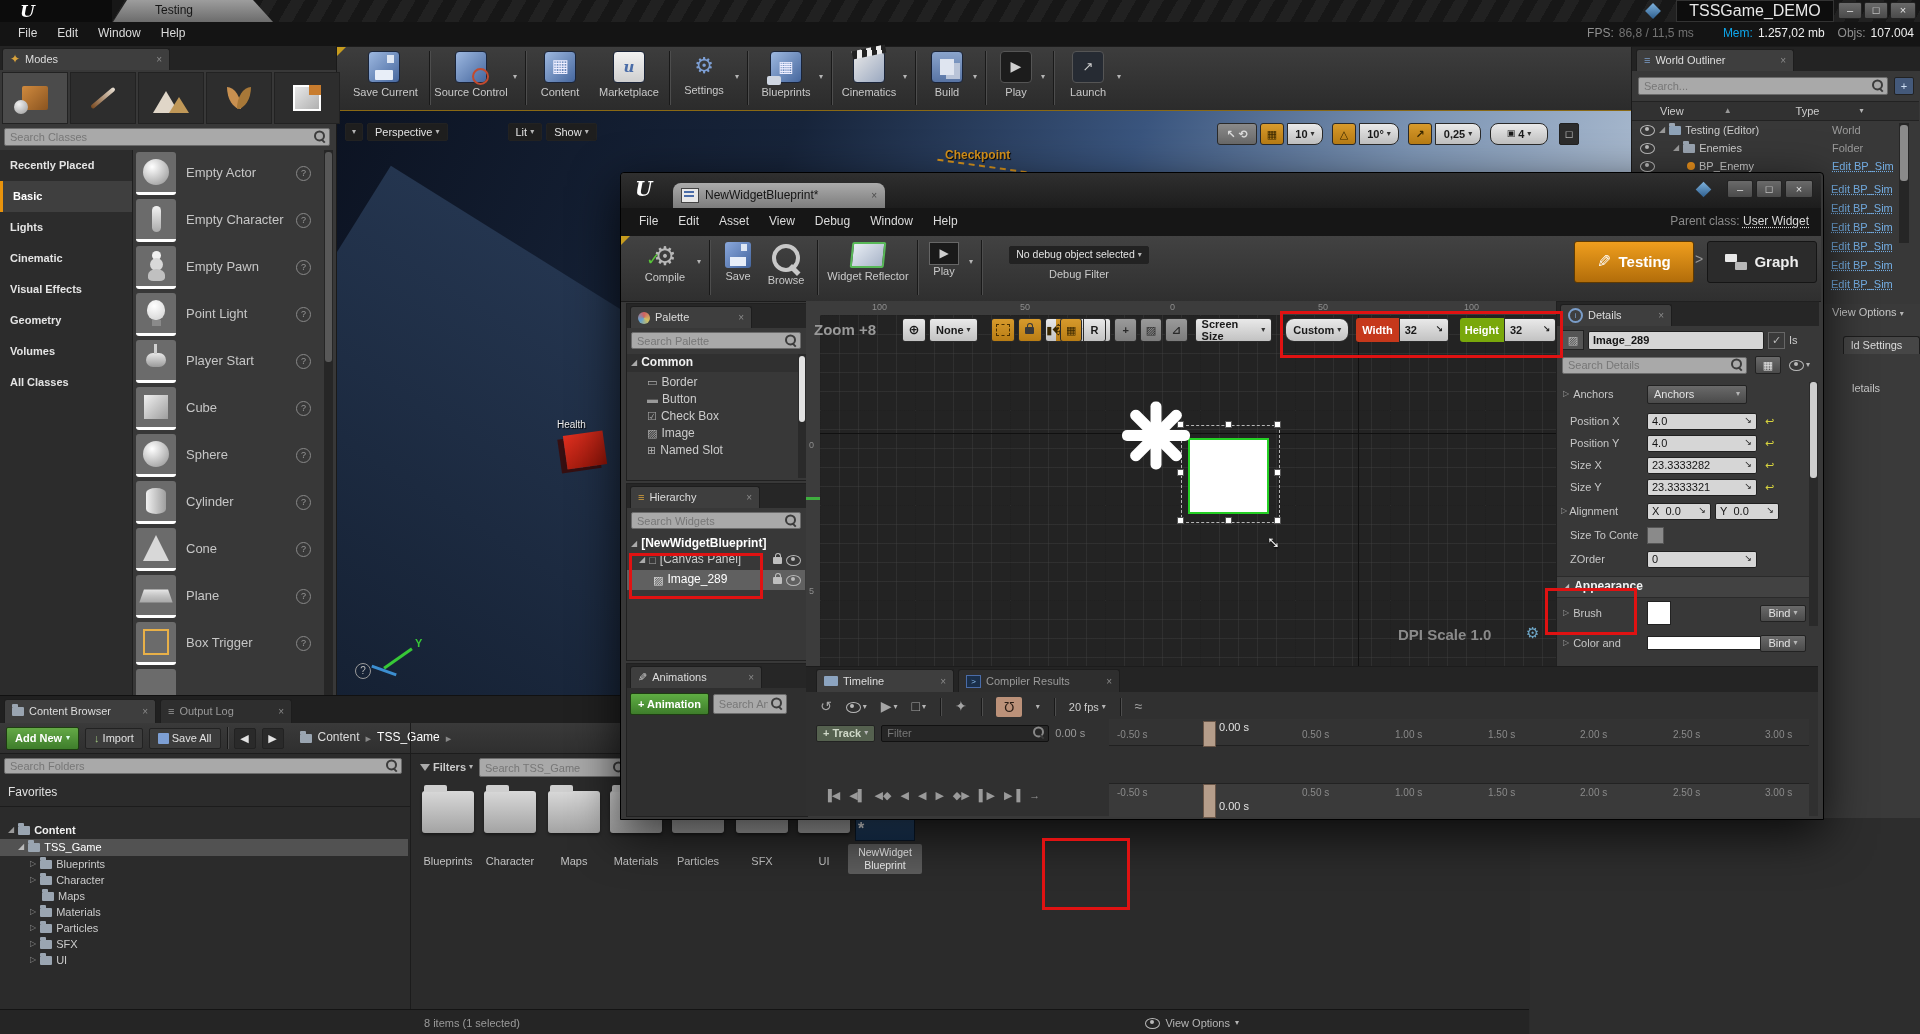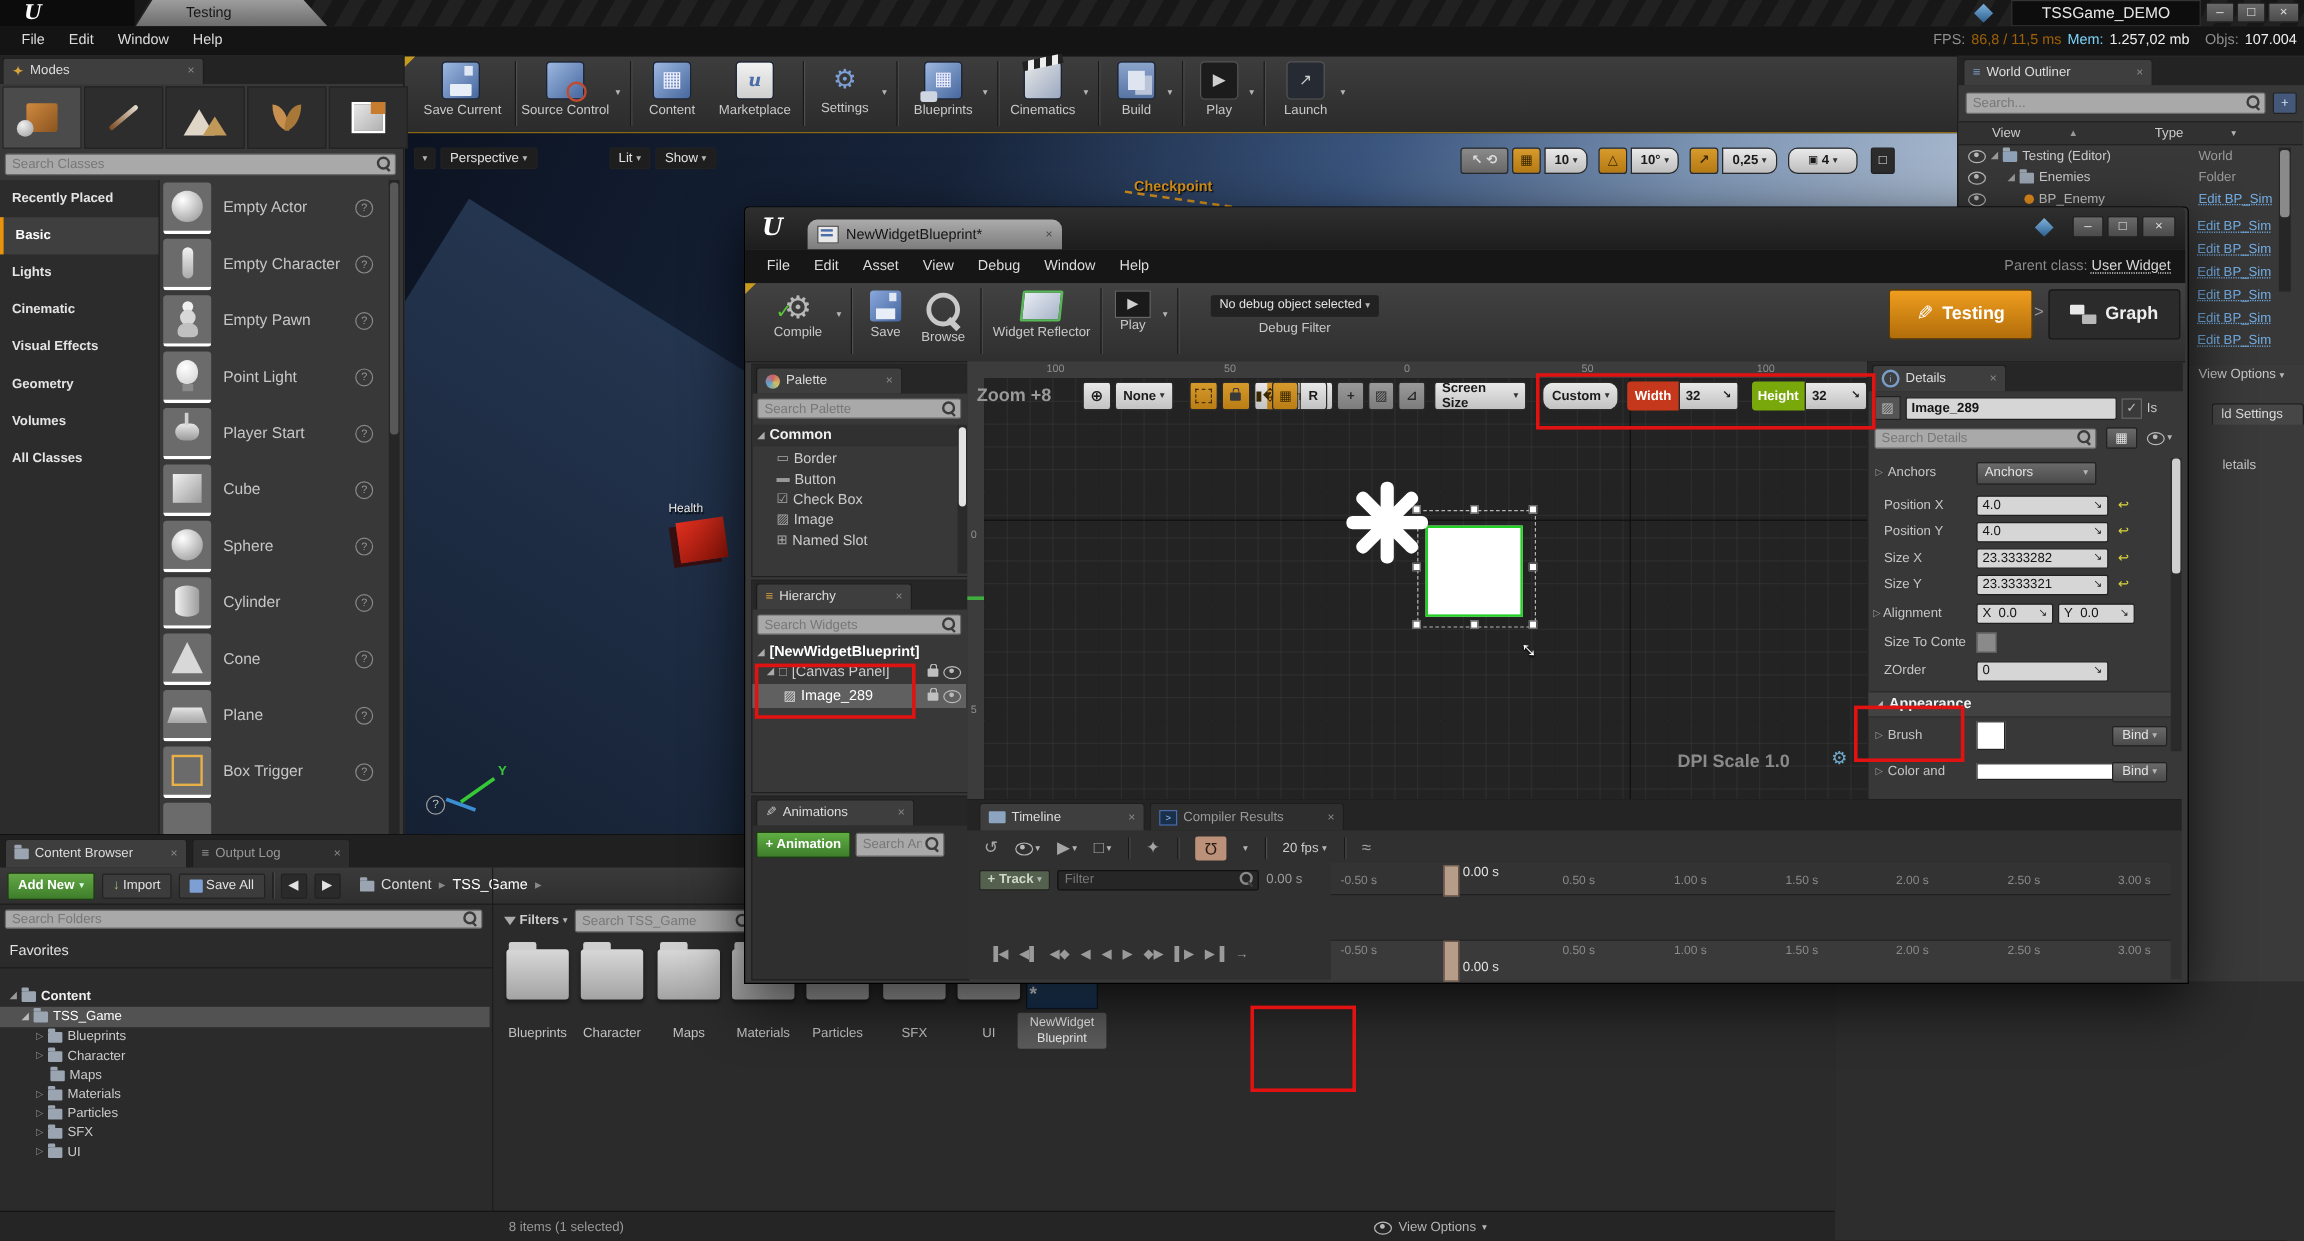--- a/index.html
+++ b/index.html
@@ -58,21 +58,21 @@
 
   <div class="a" style="left:0;top:0;width:1920px;height:22px;background:repeating-linear-gradient(120deg,#171717 0 12px,#212121 12px 24px)">
     <div class="a" style="left:0;top:0;width:112px;height:22px;background:#0c0c0c">
       <span class="a" style="left:20px;top:1px;font:italic bold 17px 'DejaVu Serif',serif;color:#fff">U</span>
     </div>
     <div class="a" style="left:113px;top:0;width:160px;height:22px;background:linear-gradient(#9d9d9d,#6c6c6c);clip-path:polygon(14px 0,140px 0,160px 22px,0 22px)">
       <span class="a" style="left:42px;top:4px;color:#161616;font-size:12px">Testing</span>
     </div>
     <div class="a" style="left:1646px;top:4px;width:14px;height:14px;background:linear-gradient(135deg,#7fb2dc,#2d5e8e);transform:rotate(45deg) scale(.8)"></div>
     <div class="a" style="left:1676px;top:0;width:158px;height:22px;background:#0d0d0d;border:1px solid #333;box-sizing:border-box;text-align:center">
-      <span style="color:#e8e8e8;font-size:13px;line-height:20px">TSSGame_DEMO</span>
+      <span style="color:#e8e8e8;font-size:16px;line-height:20px">TSSGame_DEMO</span>
     </div>
     <div class="a flex" style="left:1838px;top:2px;gap:2px">
       <span class="gbtn" style="width:24px;height:17px">
           <span>–</span>
         </span>
       <span class="gbtn" style="width:24px;height:17px">
           <span>□</span>
         </span>
       <span class="gbtn" style="width:26px;height:17px">
           <span>×</span>
@@ -81,22 +81,22 @@
   </div>
 
   <div class="a flex" style="left:0;top:22px;width:1920px;height:24px;background:#141414;border-bottom:1px solid #000">
     <span class="menuitem" style="margin-left:8px">File</span>
     <span class="menuitem">Edit</span>
     <span class="menuitem">Window</span>
     <span class="menuitem">Help</span>
     <span style="flex:1"></span>
     <span class="flex" style="gap:5px;margin-right:6px;font-size:12px">
       <span style="color:#8f8f8f">FPS:</span>
-        <span style="color:#a16207">86,8 / 11,5 ms</span>
-      <span style="color:#7dd3fc;margin-left:0">Mem:</span>
+        <span style="color:#737373">86,8 / 11,5 ms</span>
+      <span style="color:#0ea5e9;margin-left:24px">Mem:</span>
         <span style="color:#efefef">1.257,02 mb</span>
       <span style="color:#8f8f8f;margin-left:8px">Objs:</span>
         <span style="color:#efefef">107.004</span>
     </span>
   </div>
 
   <div class="a" style="left:336px;top:46px;width:1300px;height:64px;background:linear-gradient(#3d3d3d,#2b2b2b);border:1px solid #1c1c1c">
     <div class="ycorner" style="left:0;top:0"></div>
 
     <div class="a" style="left:16px;top:4px;width:62px;text-align:center">

